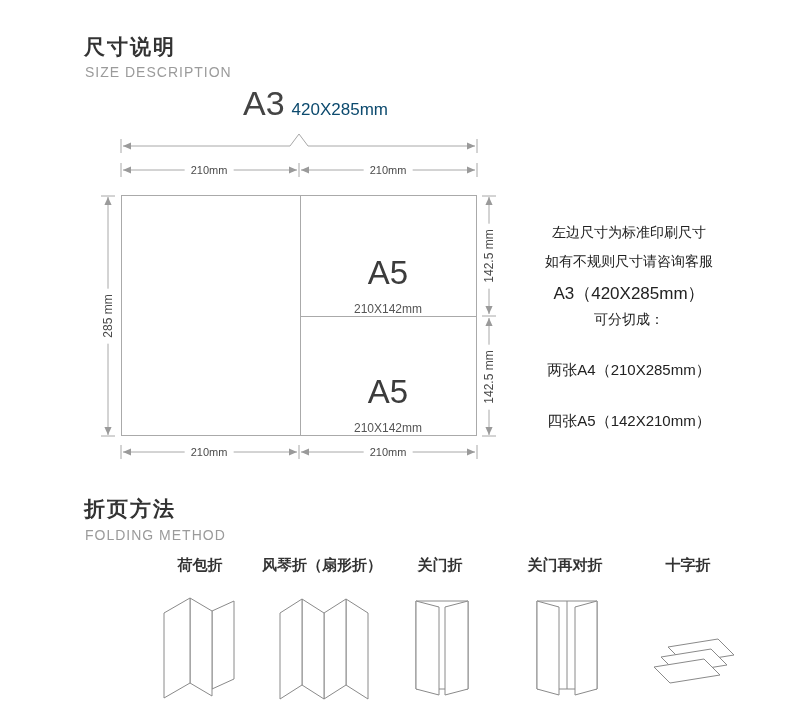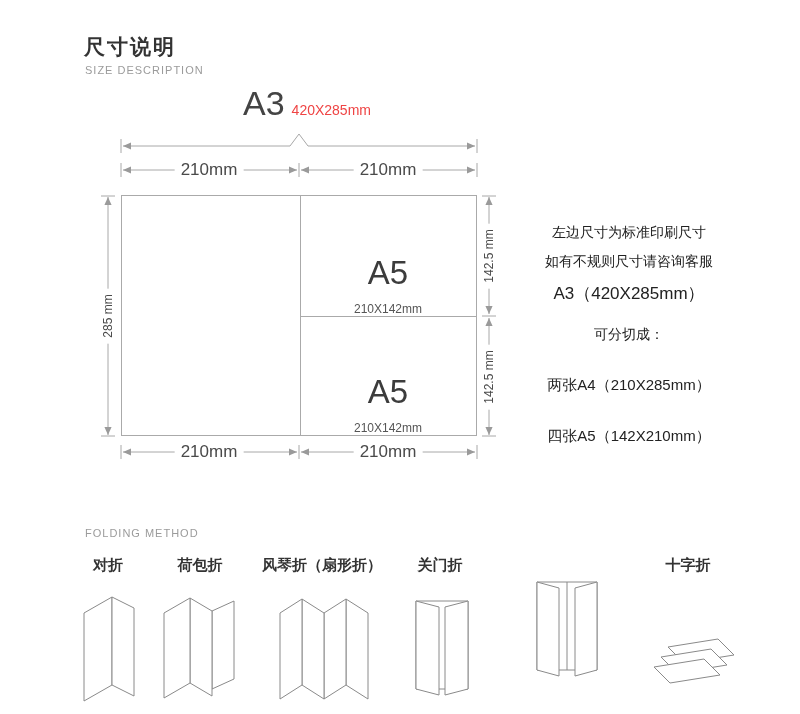--- a/index.html
+++ b/index.html
@@ -1,47 +1,47 @@
 <!DOCTYPE html>
 <html><head>
 <meta charset="utf-8">
 <style>
   html,body{margin:0;padding:0;background:#fff;}
   .page{position:relative;width:800px;height:714px;background:#ffffff;overflow:hidden;
         font-family:"Liberation Sans", sans-serif;color:#333;}
   .sec-title{position:absolute;left:84px;font-size:21px;font-weight:bold;color:#333;letter-spacing:2px;}
-  .sec-sub{position:absolute;left:85px;font-size:11px;color:#9b9b9b;letter-spacing:1px;}
+  .sec-sub{position:absolute;left:85px;font-size:14px;color:#9b9b9b;letter-spacing:1px;}
 
   .a3-header{position:absolute;left:243px;top:84px;display:flex;align-items:baseline;}
   .a3-big{font-size:34px;color:#444;}
-  .a3-size{font-size:14px;color:#ef4444;margin-left:7px;}
+  .a3-size{font-size:17px;color:#0c4a6e;margin-left:7px;}
 
   .dims-svg{position:absolute;left:0;top:0;}
 
   .hlabel{position:absolute;transform:translate(-50%,-50%);background:#fff;padding:0 6px;
-          font-size:17px;color:#4a4a4a;white-space:nowrap;text-align:right;}
+          font-size:11px;color:#4a4a4a;white-space:nowrap;text-align:right;}
   .vlabel{position:absolute;transform:translate(-50%,-50%) rotate(-90deg);background:#fff;padding:0 6px;
           font-size:12px;color:#4a4a4a;white-space:nowrap;}
 
   .big-rect{position:absolute;left:121px;top:195px;width:356px;height:241px;
             border:1px solid #aaa;box-sizing:border-box;background:#fff;}
   .v-divider{position:absolute;left:178px;top:0;bottom:0;width:1px;background:#aaa;}
   .h-divider{position:absolute;left:178px;right:0;top:120px;height:1px;background:#aaa;}
   .panel{position:absolute;display:flex;flex-direction:column;align-items:center;justify-content:flex-end;}
   .panel-a4{left:0;top:0;width:178px;height:100%;}
   .panel-a5-top{left:178px;right:0;top:0;height:120px;}
   .panel-a5-bottom{left:178px;right:0;top:121px;bottom:0;}
   .big-letter-a4{font-size:48px;color:#3c3c3c;line-height:1;}
   .big-letter-a5{font-size:33px;color:#3c3c3c;line-height:1;}
   .panel-size{font-size:12px;color:#555;margin-top:13px;}
 
   .notes{position:absolute;left:545px;top:224px;color:#222;}
   .note{white-space:nowrap;text-align:center;}
   .n0,.n1{font-size:14px;margin-bottom:11px;}
-  .n2{font-size:17px;margin-bottom:21px;}
+  .n2{font-size:17px;margin-bottom:6px;}
   .n3{font-size:14px;margin-bottom:11px;}
   .n4,.n5{font-size:15px;margin-bottom:11px;margin-top:32px;}
 
   .fold-col{position:absolute;top:556px;width:150px;text-align:center;}
   .fold-label{font-size:15px;font-weight:bold;color:#333;}
   .fold-svg{width:100px;height:125px;margin-top:10px;}
   .fold-svg polygon, .fold-svg line{fill:#fff;stroke:#8a8a8a;stroke-width:1;stroke-linejoin:round;}
   .fold-svg line{fill:none;}
 </style>
 </head>
@@ -116,29 +116,23 @@
 
   <div class="notes">
     <div class="note n0">左边尺寸为标准印刷尺寸</div>
     <div class="note n1">如有不规则尺寸请咨询客服</div>
     <div class="note n2">A3（420X285mm）</div>
     <div class="note n3">可分切成：</div>
     <div class="note n4">两张A4（210X285mm）</div>
     <div class="note n5">四张A5（142X210mm）</div>
   </div>
 
+  <div class="sec-title" style="top:495px">折页方法</div>
   <div class="sec-sub" style="top:527px">FOLDING METHOD</div>
 
-  <div class="fold-col" style="left:33px">
-    <div class="fold-label">对折</div>
-    <svg class="fold-svg" viewBox="0 0 100 125">
-      <polygon points="26,28 54,12 54,100 26,116"></polygon>
-      <polygon points="54,12 76,23 76,111 54,100"></polygon>
-    </svg>
-  </div>
 
   <div class="fold-col" style="left:125px">
     <div class="fold-label">荷包折</div>
     <svg class="fold-svg" viewBox="0 0 100 125">
       <polygon points="62,26 84,16 84,94 62,104"></polygon>
       <polygon points="40,13 62,26 62,111 40,98"></polygon>
       <polygon points="14,28 40,13 40,98 14,113"></polygon>
     </svg>
   </div>
 
@@ -155,20 +149,21 @@
   <div class="fold-col" style="left:365px">
     <div class="fold-label">关门折</div>
     <svg class="fold-svg" viewBox="0 0 100 125">
       <polygon points="26,16 78,16 78,104 26,104"></polygon>
       <polygon points="26,16 49,22 49,110 26,104"></polygon>
       <polygon points="78,16 55,22 55,110 78,104"></polygon>
     </svg>
   </div>
 
   <div class="fold-col" style="left:490px">
+    <div class="fold-label">关门再对折</div>
     <svg class="fold-svg" viewBox="0 0 100 125">
       <polygon points="22,16 82,16 82,104 22,104"></polygon>
       <line x1="52" y1="16" x2="52" y2="104"></line>
       <polygon points="22,16 44,22 44,110 22,104"></polygon>
       <polygon points="82,16 60,22 60,110 82,104"></polygon>
     </svg>
   </div>
 
   <div class="fold-col" style="left:613px">
     <div class="fold-label">十字折</div>

